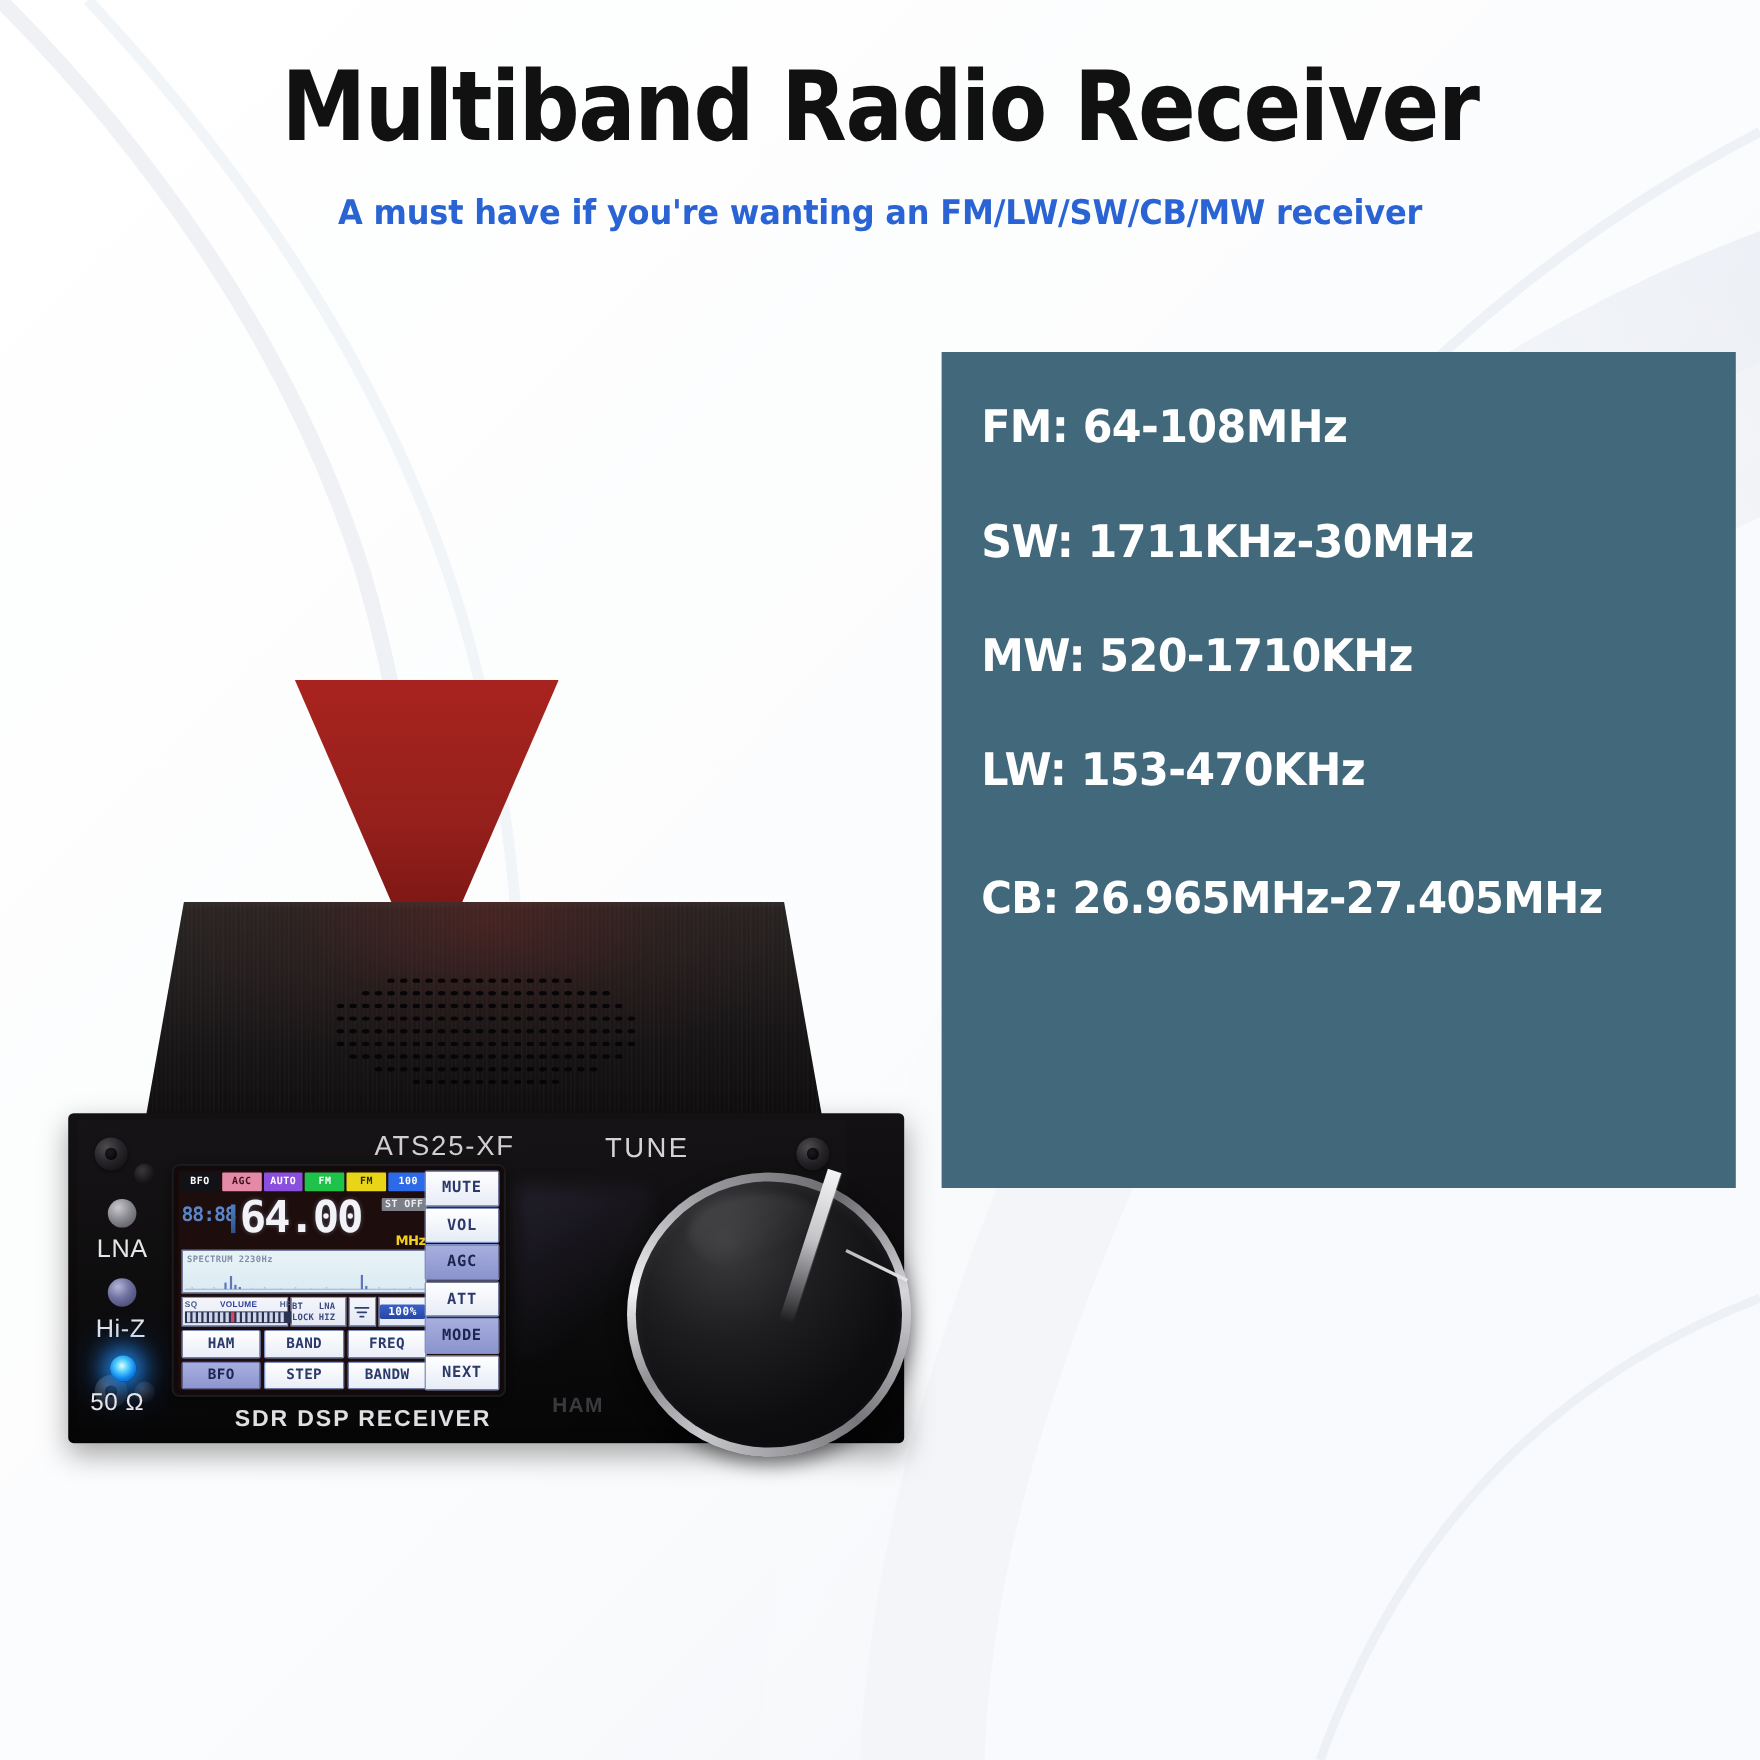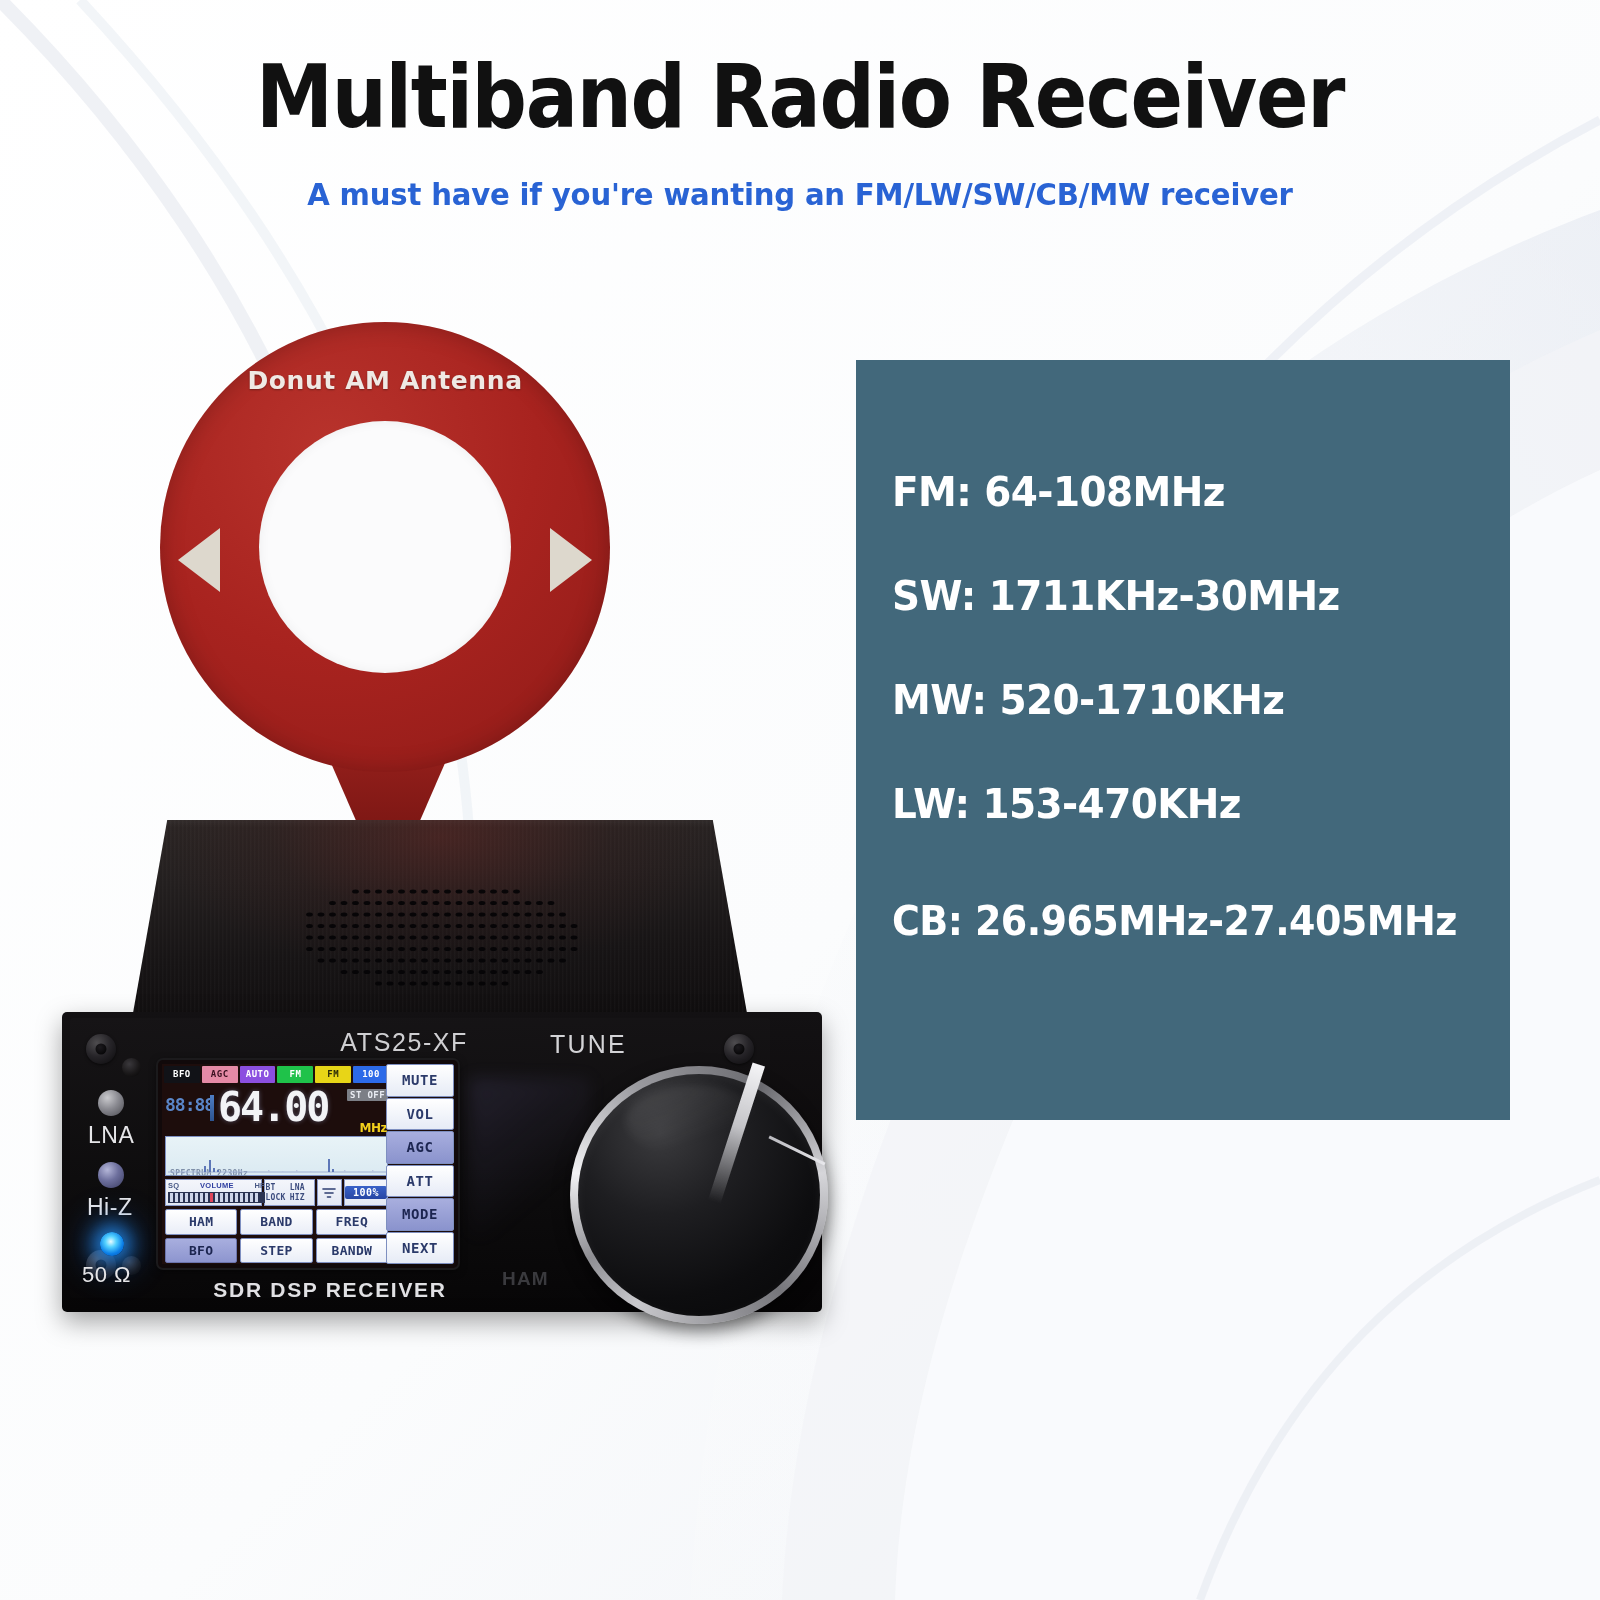--- a/index.html
+++ b/index.html
@@ -40,25 +40,24 @@
     letter-spacing:-0.2px;
     transform:scaleX(0.94);
     transform-origin:center;
     white-space:nowrap;
   }
 
   
   #spec-panel {
     position:absolute;
     left:856px; top:320px;
-    width:654px; height:760px;
+    width:722px; height:760px;
     background:#42687b;
     z-index:6;
-    padding:108px 0 0 36px;
-    margin-top:40px;
+    padding:44px 0 0 36px;
   }
   .spec-row {
     font-family:"DejaVu Sans", sans-serif;
     font-weight:700;
     font-size:41px;
     color:#ffffff;
     letter-spacing:-0.6px;
     white-space:nowrap;
     margin-bottom:56px;
     transform:scaleX(0.95);
@@ -366,21 +365,21 @@
   #spectrum-box {
     position:absolute; left:3px; top:72px;
     width:223px; height:40px;
     background:linear-gradient(180deg,#e8f3f7 0%, #dbeaf2 100%);
     border:1px solid #7d90c4;
   }
   #spectrum-label {
     position:absolute; left:4px; top:3px;
     font-family:"DejaVu Sans Mono", monospace;
     font-size:8px; font-weight:700;
-    color:#7e8fa8; letter-spacing:0.4px;margin-top:29px;
+    color:#7e8fa8; letter-spacing:0.4px;
   }
   #spectrum-bars { position:absolute; left:2px; bottom:2px; width:219px; height:22px; }
   #spectrum-bars svg { width:100%; height:100%; display:block; }
 
   
   #vol-strip {
     position:absolute; left:3px; top:115px;
     width:223px; height:27px;
     display:flex; gap:2px;
   }
@@ -564,26 +563,20 @@
 <div id="spec-panel">
   <div class="spec-row">FM: 64-108MHz</div>
   <div class="spec-row">SW: 1711KHz-30MHz</div>
   <div class="spec-row">MW: 520-1710KHz</div>
   <div class="spec-row">LW: 153-470KHz</div>
   <div class="spec-row">CB: 26.965MHz-27.405MHz</div>
 </div>
 
 <div id="antenna-assembly">
   <div id="donut-tail"></div>
-  <div id="donut-ring">
-    <div id="donut-hole"></div>
-    <div id="antenna-label">Donut AM Antenna</div>
-    <div class="donut-arrow" id="arrow-left"></div>
-    <div class="donut-arrow" id="arrow-right"></div>
-  </div>
 
   <div id="cap-black-base"></div>
   <div id="var-cap">
     <div class="cap-screw" style="left:14px;  top:16px;"></div>
     <div class="cap-screw" style="left:84px;  top:16px;"></div>
     <div class="cap-screw" style="left:14px;  top:66px;"></div>
     <div class="cap-screw" style="left:84px;  top:66px;"></div>
     <div class="cap-screw" style="left:49px;  top:74px;"></div>
     <div class="cap-pin" style="left:14px;"></div>
     <div class="cap-pin" style="left:52px;"></div>

